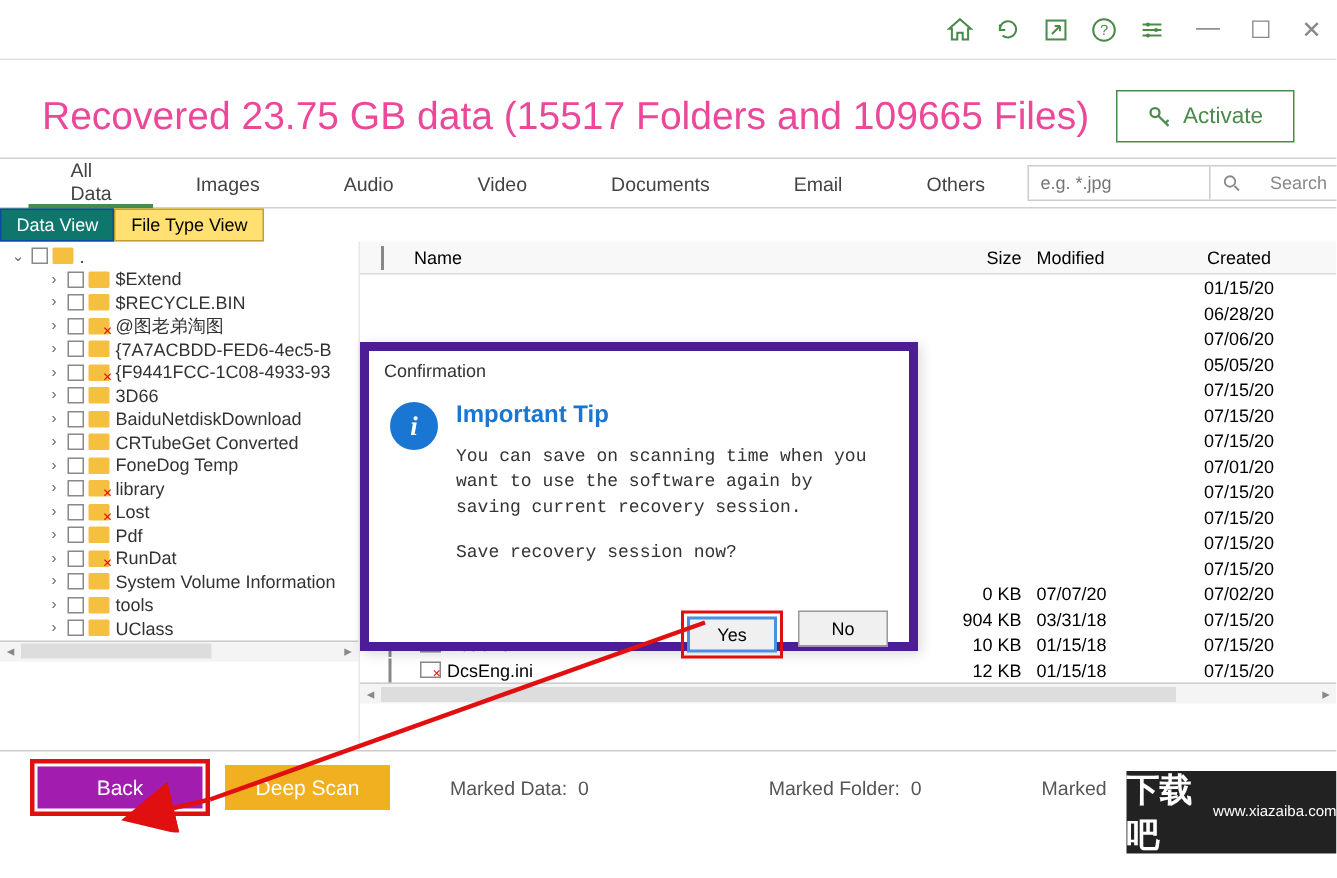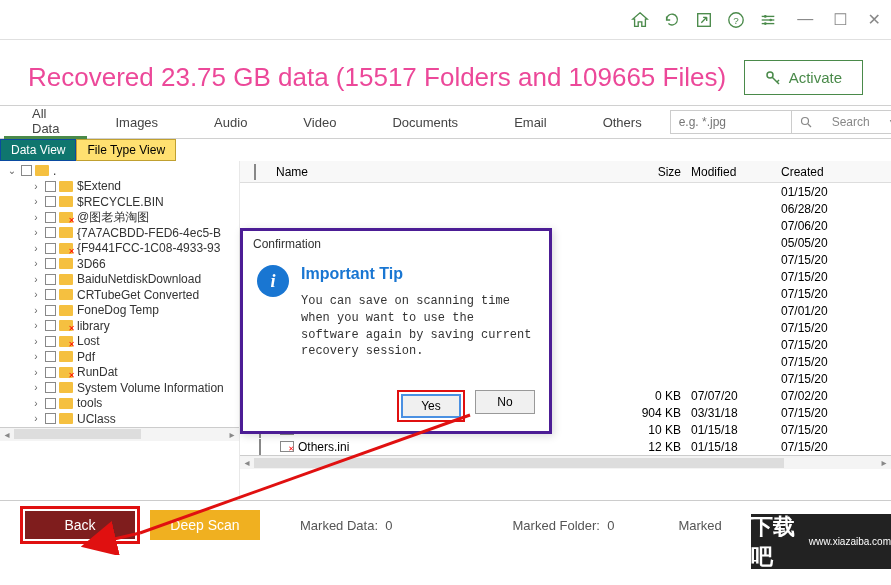--- a/index.html
+++ b/index.html
@@ -12,21 +12,21 @@
 .logo-sub { font-size: 9px; line-height: 1; color: #666; }
 .titlebar-spacer { flex: 1; }
 .titlebar-icons { display: flex; gap: 14px; align-items: center; }
 .titlebar-icons span, .titlebar-icons svg { width: 18px; height: 18px; color: #4a8a4a; cursor: pointer; }
 .win-controls { display: flex; gap: 20px; margin-left: 20px; color: #888; }
 
 .header-row { display: flex; align-items: center; padding: 20px 28px 10px; }
 .summary { font-size: 26px; color: #ec4899; flex: 1; }
 .activate-btn { border: 1px solid #4a8a4a; background: #fff; color: #4a8a4a; padding: 8px 20px; font-size: 15px; display: flex; align-items: center; gap: 8px; cursor: pointer; }
 
-.tabs-row { display: flex; align-items: center; border-top: 1px solid #d0d0d0; border-bottom: 1px solid #d0d0d0; padding: 0 4px; height: 34px; font-size: 13px; }
+.tabs-row { display: flex; align-items: center; border-top: 1px solid #d0d0d0; border-bottom: 1px solid #d0d0d0; padding: 0 19px; height: 34px; font-size: 13px; }
 .tab { padding: 0 28px; color: #444; cursor: pointer; }
 .tab.active { border-bottom: 3px solid #4a8a4a; font-weight: 500; }
 .search-box { margin-left: auto; display: flex; align-items: center; border: 1px solid #ccc; height: 24px; }
 .search-box input { border: none; outline: none; padding: 2px 8px; width: 120px; font-size: 12px; }
 .search-btn { display: flex; align-items: center; gap: 20px; padding: 0 8px; color: #888; font-size: 12px; border-left: 1px solid #ccc; height: 100%; }
 .eye-icon { margin-left: 10px; color: #888; }
 
 .subtabs { display: flex; font-size: 12px; }
 .subtab { padding: 3px 10px; border: 1px solid #888; cursor: pointer; }
 .subtab.active { background: #0f766e; color: #fff; border-color: #0a4aa0; }
@@ -41,44 +41,44 @@
 .folder-icon.red-x { position: relative; }
 .folder-icon.red-x::after { content: "✕"; color: red; font-size: 8px; position: absolute; right: -2px; bottom: -2px; }
 .tree-sub { padding-left: 30px; }
 
 .file-panel { flex: 1; font-size: 12px; overflow: hidden; position: relative; }
 .file-header { display: flex; background: #f8f8f8; border-bottom: 1px solid #ddd; height: 22px; align-items: center; font-weight: 500; }
 .col-chk { width: 30px; text-align: center; }
 .col-name { flex: 1; padding-left: 6px; }
 .col-size { width: 80px; text-align: right; padding-right: 10px; }
 .col-mod { width: 90px; }
-.col-cre { width: 90px; }
+.col-cre { width: 90px; text-align: center; }
 .col-scroll { width: 20px; }
 .file-row { display: flex; height: 17px; align-items: center; }
 .file-check { width: 11px; height: 11px; border: 1px solid #888; margin-left: 10px; }
 .fi-icon { width: 14px; height: 11px; margin: 0 4px; }
 .fi-folder { background: #f5c040; border-radius: 1px; }
 .fi-file { background: #fff; border: 1px solid #888; position: relative; }
 .fi-file.red-x::after { content: "✕"; color: red; font-size: 7px; position: absolute; right: -1px; bottom: -2px; }
 
-.dialog { position: absolute; left: 240px; top: 228px; width: 312px; height: 206px; background: #fff; border: 3px solid #4c1d95; box-shadow: 2px 2px 8px rgba(0,0,0,0.15); z-index: 100; }
+.dialog { position: absolute; left: 240px; top: 228px; width: 372px; height: 206px; background: #fff; border: 6px solid #4c1d95; box-shadow: 2px 2px 8px rgba(0,0,0,0.15); z-index: 100; }
 .dialog-title { padding: 6px 10px; font-size: 12px; color: #333; }
 .dialog-body { display: flex; padding: 8px 14px; gap: 12px; }
 .info-icon { width: 32px; height: 32px; border-radius: 50%; background: #1976d2; color: #fff; display: flex; align-items: center; justify-content: center; font-family: Georgia, serif; font-style: italic; font-weight: bold; font-size: 18px; flex-shrink: 0; }
 .dialog-content h3 { color: #1976d2; font-size: 16px; margin-bottom: 10px; }
 .dialog-content p { font-size: 12px; color: #333; margin-bottom: 14px; line-height: 1.4; font-family: Liberation Mono, monospace; }
 .dialog-buttons { display: flex; justify-content: flex-end; gap: 10px; padding: 8px 14px; }
 .dlg-btn { width: 60px; height: 24px; border: 1px solid #999; background: #f0f0f0; font-size: 12px; cursor: pointer; }
 .yes-wrap { border: 2px solid #e01010; padding: 2px; }
 .yes-btn { border: 2px solid #4a90e2; }
 .arrow-svg { position: absolute; left: 40px; top: 275px; z-index: 200; pointer-events: none; }
 
 .footer { display: flex; align-items: center; padding: 10px 20px; height: 48px; gap: 10px; }
 .back-wrap { border: 3px solid #e01010; padding: 2px; }
-.back-btn { background: #7f1d1d; color: #fff; border: none; width: 110px; height: 28px; font-size: 14px; cursor: pointer; }
+.back-btn { background: #a21caf; color: #fff; border: none; width: 110px; height: 28px; font-size: 14px; cursor: pointer; }
 .deep-btn { background: #f0b020; color: #fff; border: none; width: 110px; height: 30px; font-size: 14px; cursor: pointer; }
 .footer-stat { margin-left: 30px; font-size: 13px; color: #555; }
 
 .watermark { position: absolute; right: 0; bottom: 16px; width: 140px; height: 55px; background: #222; color: #fff; display: flex; flex-direction: row; align-items: center; justify-content: center; z-index: 300; }
 .watermark .big { font-size: 22px; font-weight: bold; }
 .watermark .small { font-size: 10px; }
 
 .hscroll { height: 14px; border-top: 1px solid #ccc; display: flex; align-items: center; background: #f4f4f4; }
 .hscroll-arrow { width: 14px; text-align: center; color: #888; font-size: 10px; }
 .hscroll-track { flex: 1; height: 10px; background: #f4f4f4; position: relative; }
@@ -438,21 +438,21 @@
           </div>
           <div class="col-size">10 KB</div>
           <div class="col-mod">01/15/18</div>
           <div class="col-cre">07/15/20</div>
           <div class="col-scroll"></div>
         </div>
         <div class="file-row">
           <div class="col-chk"><span class="file-check"></span></div>
           <div class="col-name" style="display:flex;align-items:center">
             <span class="fi-icon fi-file red-x"></span>
-            <span>Others.ini</span>
+            <span>DcsEng.ini</span>
           </div>
           <div class="col-size">12 KB</div>
           <div class="col-mod">01/15/18</div>
           <div class="col-cre">07/15/20</div>
           <div class="col-scroll"></div>
         </div>
       </div>
     <div class="hscroll">
       <span class="hscroll-arrow">◂</span>
       <div class="hscroll-track">
@@ -469,32 +469,33 @@
   </div>
   <button class="deep-btn">Deep Scan</button>
   <div class="footer-stat">
     <span>Marked Data:</span>
     &nbsp;<span>0</span>
   </div>
   <div class="footer-stat" style="margin-left:110px">
     <span>Marked Folder:</span>
     &nbsp;<span>0</span>
   </div>
-  <div class="footer-stat" style="margin-left:54px">
+  <div class="footer-stat" style="margin-left:70px">
     <span>Marked</span>
   </div>
 </div>
 
 <div class="dialog">
   <div class="dialog-title">Confirmation</div>
   <div class="dialog-body">
     <div class="info-icon">i</div>
     <div class="dialog-content">
       <h3>Important Tip</h3>
       <p>You can save on scanning time when you want to use the software again by saving current recovery session.</p>
+      <p>Save recovery session now?</p>
     </div>
   </div>
   <div class="dialog-buttons">
     <div class="yes-wrap">
       <button class="dlg-btn yes-btn">Yes</button>
     </div>
     <button class="dlg-btn">No</button>
   </div>
 </div>
 

